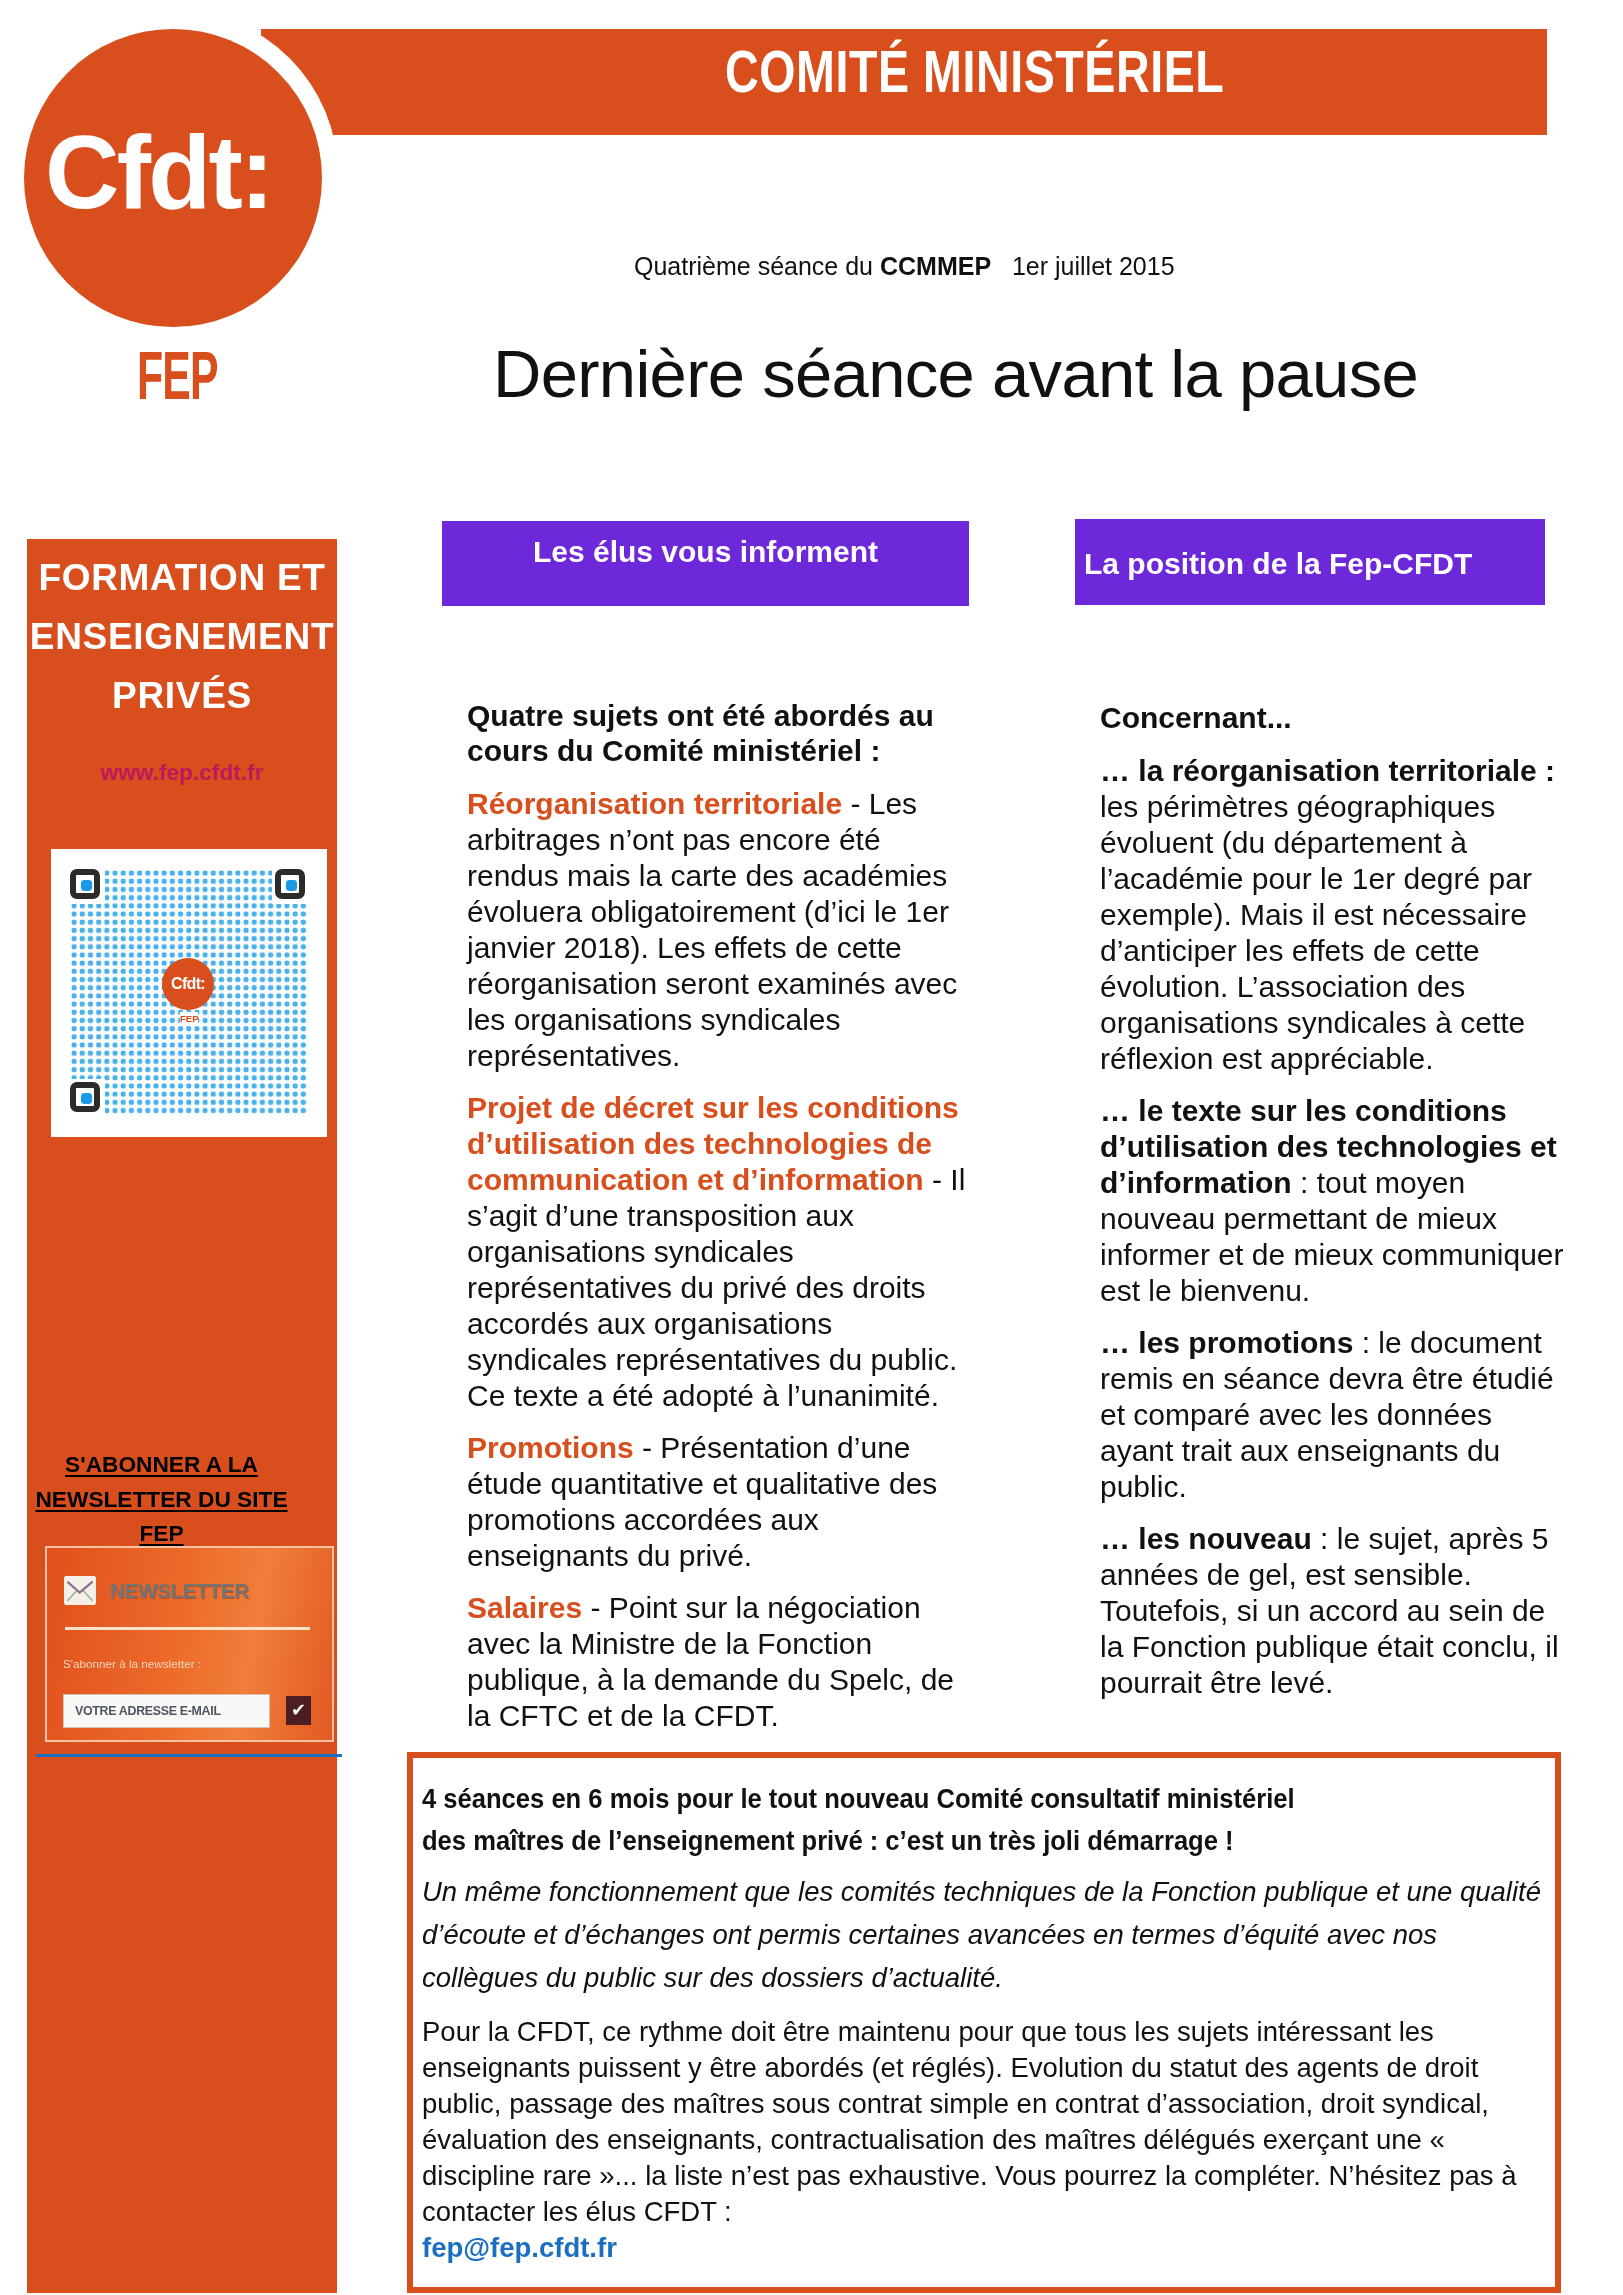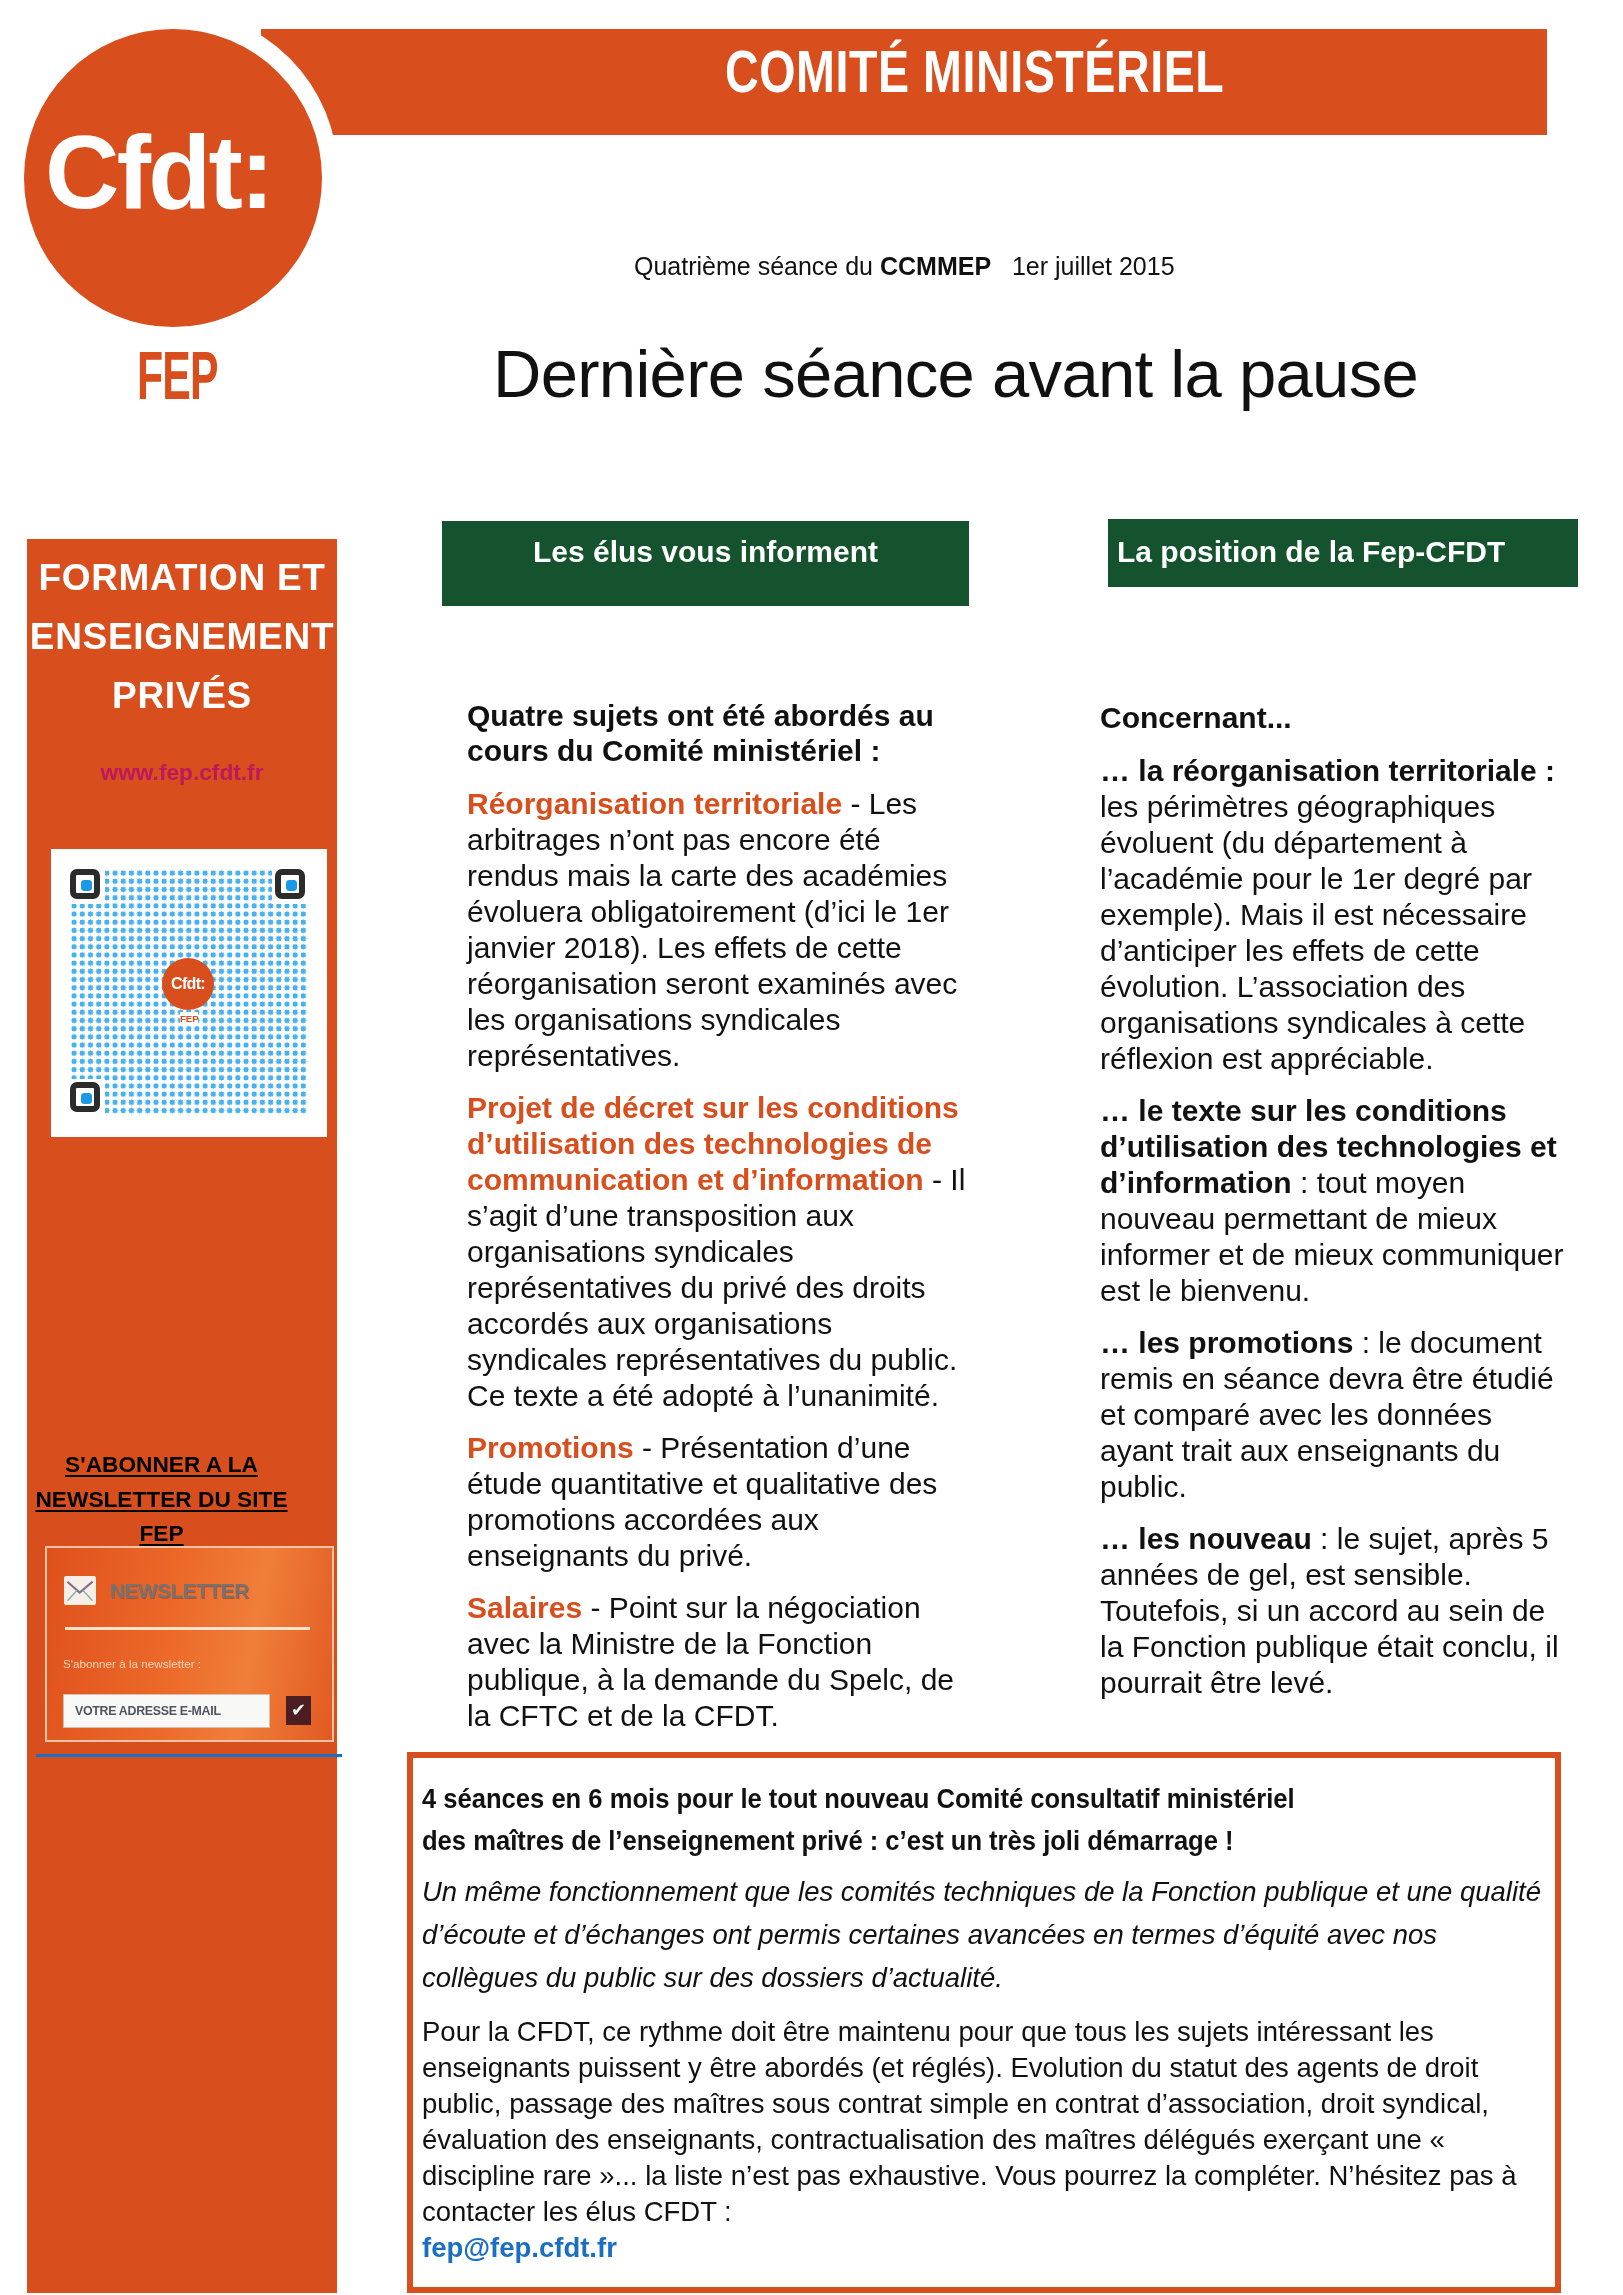--- a/index.html
+++ b/index.html
@@ -34,23 +34,23 @@
   #nl-img { left: 45px; top: 1546px; width: 289px; height: 196px; border: 2.1px solid #f3c3a4; box-sizing: border-box;
     background: linear-gradient(100deg, #e0501c 0%, #ec6a2a 45%, #f07e3a 70%, #e25a22 100%); }
   #nl-env { left: 64px; top: 1576px; width: 32px; height: 29px; background: #f6efe8; border-radius: 2.1px; }
   #nl-title { left: 110px; top: 1578px; color: #737373; font-weight: bold; font-size: 20.6px; line-height: 26px; white-space: nowrap; letter-spacing: -0.3px; text-shadow: 0.7px 0.7px 0 #b0522a; }
   #nl-divider { left: 65px; top: 1627px; width: 245px; height: 3.4px; background: #f7e3c9; }
   #nl-sub { left: 63px; top: 1656px; color: #f8d6bd; font-size: 11.7px; line-height: 16.5px; white-space: nowrap; }
   #nl-input { left: 63px; top: 1694px; width: 207px; height: 34px; background: #f8f8f6; border: 1.4px solid #d8c0b0; box-sizing: border-box; color: #4e5560; font-size: 12.4px; font-weight: bold; line-height: 32px; padding-left: 11px; letter-spacing: -0.3px; white-space: nowrap; }
   #nl-check { left: 286px; top: 1696px; width: 25px; height: 29px; background: #4c1d22; color: #fff; font-size: 18px; text-align: center; line-height: 29px; }
   #blue-rule { left: 36px; top: 1754px; width: 306px; height: 2.7px; background: #1a6fc4; }
   
-  .col-head { position: absolute; background: #14532d; color: #fff; font-weight: bold; font-size: 30px; line-height: 41px; white-space: nowrap; }
+  .col-head { position: absolute; background: #6d28d9; color: #fff; font-weight: bold; font-size: 30px; line-height: 41px; white-space: nowrap; }
   #head-left { left: 442px; top: 521px; width: 527px; height: 85px; text-align: center; padding-top: 9.6px; box-sizing: border-box; }
-  #head-right { left: 1075px; top: 519px; width: 470px; height: 68px; padding-left: 9px; padding-top: 12px; box-sizing: border-box; margin-left: 33px; }
+  #head-right { left: 1075px; top: 519px; width: 470px; height: 86px; padding-left: 9px; padding-top: 24px; box-sizing: border-box; }
   
   .col { position: absolute; font-size: 30px; line-height: 36px; color: #111; }
   .col p { margin: 0 0 16px 16px; }
   .col .lead { font-weight: bold; line-height: 35px; margin-bottom: 18px; }
   .col .hl { color: #D84E1C; font-weight: bold; }
   .col b { font-weight: bold; }
   #col-left { left: 451px; top: 698px; width: 522px; }
   #col-right { left: 1084px; top: 700px; width: 481px; }
   
   #bottom-box { left: 407px; top: 1752px; width: 1154px; height: 541px; border: 6.2px solid #D84E1C; box-sizing: border-box; }

